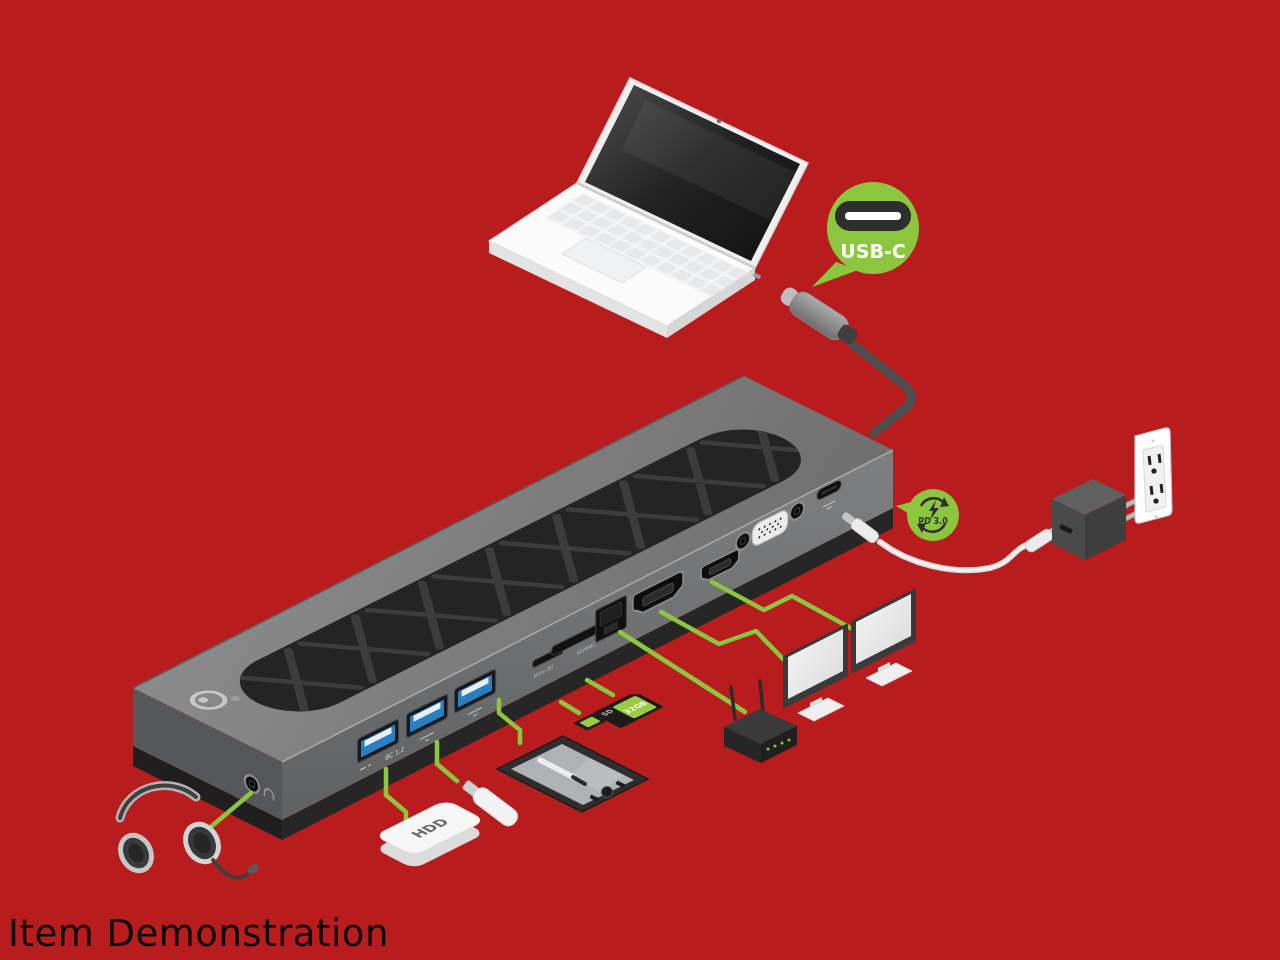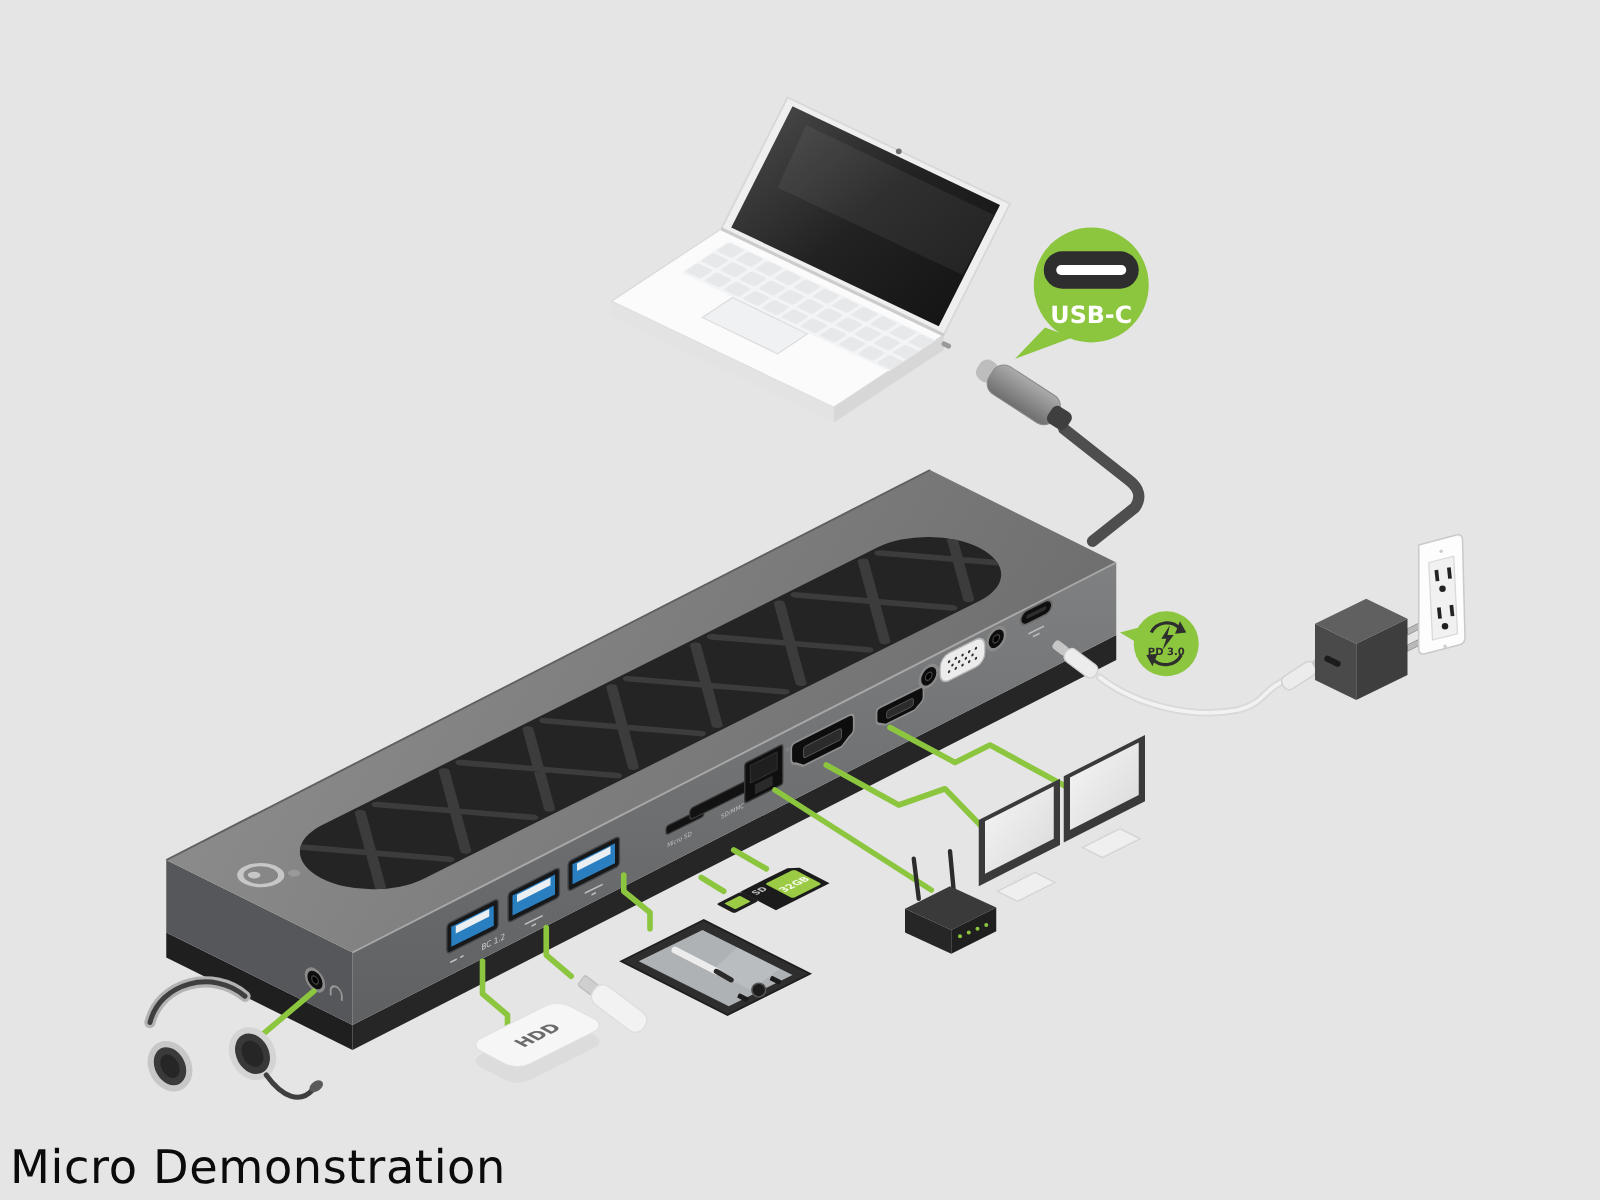--- a/index.html
+++ b/index.html
@@ -1,16 +1,16 @@
 <!DOCTYPE html>
 <html><head>
 <meta charset="utf-8">
 <style>
   html,body{margin:0;padding:0;background:#ffffff;}
-  .stage{position:relative;width:1280px;height:960px;background:#e5e5e5;overflow:hidden;
+  .stage{position:relative;width:1280px;height:960px;background:#b91c1c;overflow:hidden;
          font-family:"DejaVu Sans","Liberation Sans",sans-serif;}
   .caption{position:absolute;left:8px;top:912px;font-size:37px;color:#0b0b0b;letter-spacing:0.5px;}
   svg text{font-family:"DejaVu Sans","Liberation Sans",sans-serif;}
 </style>
 </head>
 <body>
 
 <div class="stage">
 <svg width="1280" height="960" viewBox="0 0 1280 960">
   <defs>
@@ -326,14 +326,14 @@
     <polygon points="866,678 896,663 912,671 882,686" fill="#efefef" stroke="#d2d2d2" stroke-width="1"></polygon>
   </g>
   <g>
     <polygon points="783,656 848,623 848,676 783,709" fill="#3a3a3a"></polygon>
     <polygon points="788,657 843,629 843,671 788,699" fill="url(#monGrad)"></polygon>
     <polygon points="810,703 822,697 822,712 810,718" fill="#e3e3e3"></polygon>
     <polygon points="798,713 828,698 844,706 814,721" fill="#efefef" stroke="#d2d2d2" stroke-width="1"></polygon>
   </g>
 </svg>
 
-<div class="caption">Micro Demonstration</div>
+<div class="caption">Item Demonstration</div>
 </div>
 
 </body></html>

